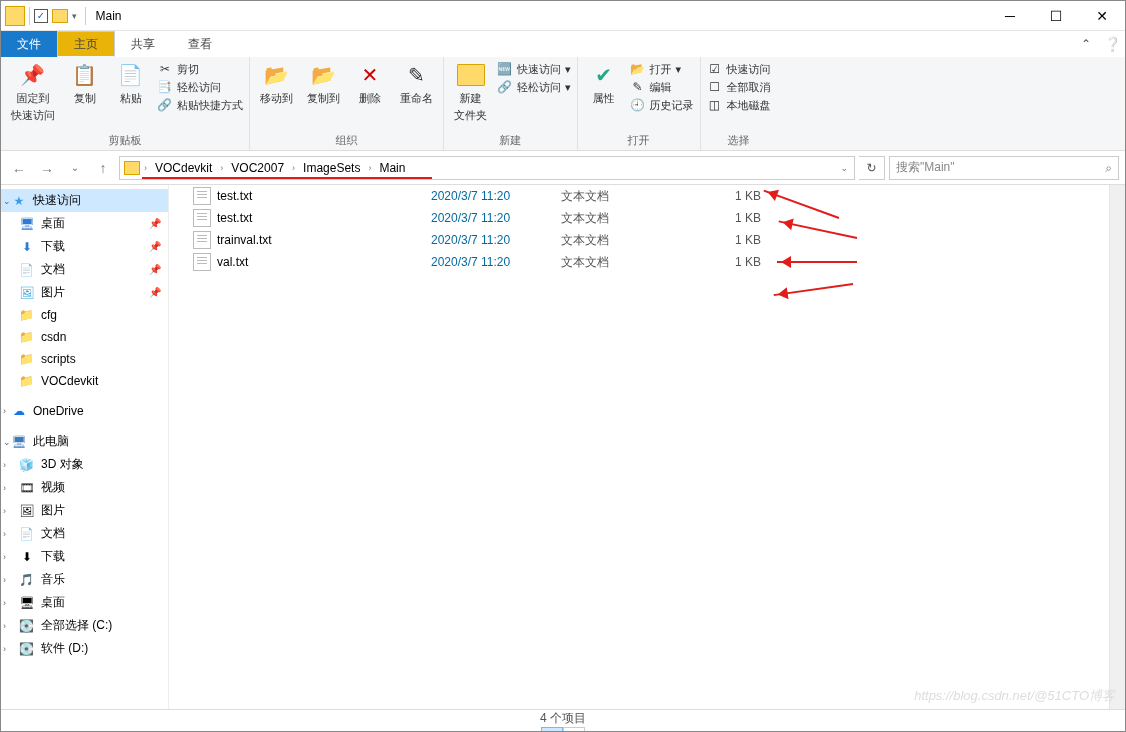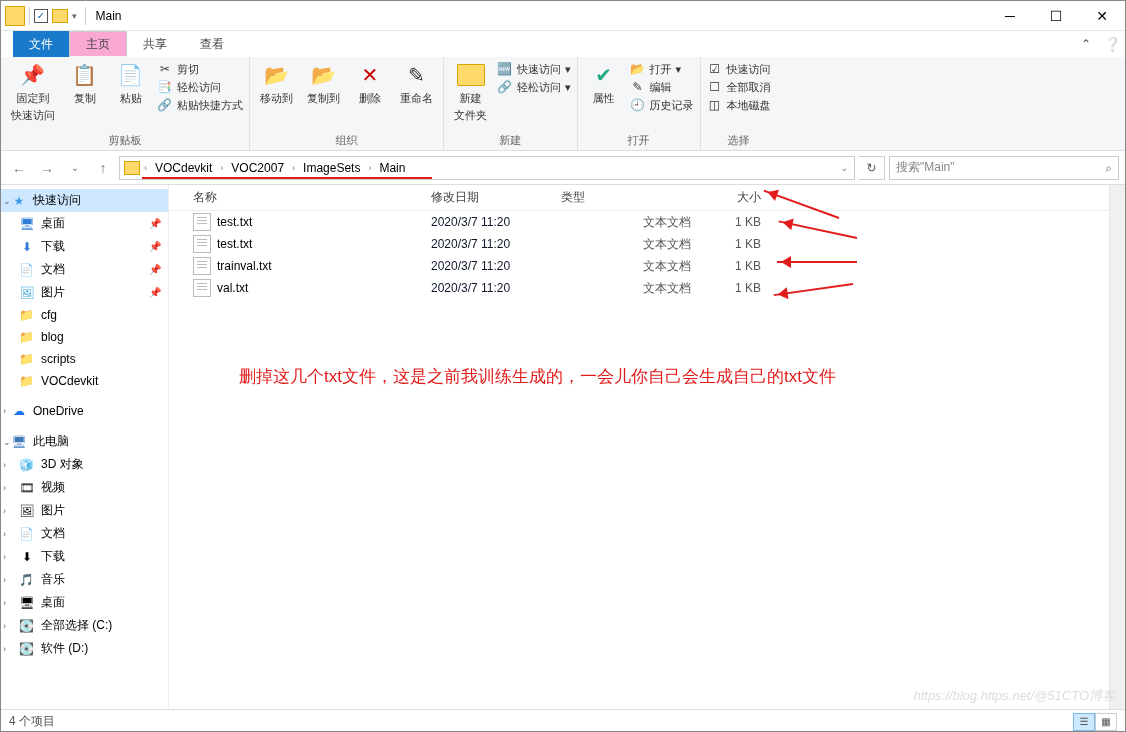--- a/index.html
+++ b/index.html
@@ -7,24 +7,24 @@
 
 .title-bar { height: 30px; background: #fff; display: flex; align-items: center; border-bottom: 1px solid #e5e5e5; }
 .qat { display: flex; align-items: center; padding: 0 4px; gap: 4px; }
 .qat .folder-ic { width: 20px; height: 20px; background: #ffd96a; border: 1px solid #d7a400; position: relative; }
 .qat .sep { width: 1px; height: 18px; background: #ccc; }
 .qat-box { width: 14px; height: 14px; border: 1px solid #555; display: inline-flex; align-items: center; justify-content: center; color: #0f6cbd; font-size: 10px; }
 .title-text { flex: 1; padding-left: 6px; font-size: 12px; }
 .win-btns { display: flex; }
 .win-btn { width: 46px; height: 30px; display: flex; align-items: center; justify-content: center; font-size: 14px; font-family: "Segoe MDL2 Assets", sans-serif; }
 
-.tab-row { height: 26px; display: flex; align-items: stretch; background: #fff; position: relative; padding-left: 12px; }
+.tab-row { height: 26px; display: flex; align-items: stretch; background: #fff; position: relative; }
 .file-tab { background: #1979ca; color: #fff; padding: 0 16px; display: flex; align-items: center; font-size: 12px; }
 .tab { padding: 0 16px; display: flex; align-items: center; font-size: 12px; color: #444; border-right: 1px solid transparent; }
-.tab.active { border: 1px solid #ccc; border-bottom: 1px solid #f5f6f7; background: #f9a8d4; }
+.tab.active { border: 1px solid #ccc; border-bottom: 1px solid #f5f6f7; background: #eab308; }
 .tab-row .spacer { flex: 1; }
 .tab-row .chev { width: 30px; display: flex; align-items: center; justify-content: center; color: #555; }
 .help-ic { color: #1979ca; width: 24px; display: flex; align-items: center; justify-content: center; font-size: 14px; }
 
 .ribbon { height: 94px; background: #f5f6f7; border-bottom: 1px solid #ddd; display: flex; overflow: hidden; }
 .rib-group { border-right: 1px solid #e1e1e1; padding: 2px 6px 0 6px; display: flex; flex-direction: column; align-items: center; }
 .rib-group .items { display: flex; gap: 6px; flex: 1; align-items: flex-start; }
 .rib-group .label { font-size: 11px; color: #666; padding: 2px 0; }
 .rib-btn { display: flex; flex-direction: column; align-items: center; gap: 2px; padding: 2px 4px; font-size: 11px; color: #333; min-width: 40px; }
 .rib-btn .ic { width: 28px; height: 28px; display: flex; align-items: center; justify-content: center; font-size: 20px; }
@@ -55,29 +55,29 @@
 .col-headers { display: flex; border-bottom: 1px solid #eee; padding: 4px 0 4px 24px; color: #444; font-size: 12px; position: relative; }
 .col-name { width: 238px; }
 .col-date { width: 130px; }
 .col-type { width: 130px; }
 .col-size { width: 70px; text-align: right; }
 
 .file-row { display: flex; align-items: center; padding: 2px 0 2px 24px; font-size: 12px; }
 .file-row .fic { width: 18px; height: 18px; border: 1px solid #bbb; background: #fff; margin-right: 6px; position: relative; }
 .file-row .fic::after { content: ""; position: absolute; top: 3px; left: 3px; right: 3px; height: 1px; background: #bbb; box-shadow: 0 3px 0 #bbb, 0 6px 0 #bbb; }
 .fn { width: 214px; }
-.file-row .date { width: 130px; color: #0f172a; }
-.file-row .type { width: 130px; color: #555; text-align: right; }
+.file-row .date { width: 130px; color: #0369a1; }
+.file-row .type { width: 130px; color: #555; }
 .file-row .size { width: 70px; text-align: right; color: #555; }
 
 .annotation { color: #e21b1b; font-size: 17px; position: absolute; left: 70px; top: 180px; }
 .red-arrow { position: absolute; width: 80px; height: 2px; background: #e21b1b; transform-origin: left center; }
 .red-arrow::after { content: ""; position: absolute; right: -2px; top: -5px; border: 6px solid transparent; border-left: 10px solid #e21b1b; }
 
-.status-bar { height: 24px; border-top: 1px solid #ddd; display: flex; align-items: center; padding: 0 8px; font-size: 12px; color: #555; }
+.status-bar { height: 24px; border-top: 1px solid #ddd; display: flex; align-items: center; padding: 0 8px; font-size: 12px; color: #555; flex-direction: column; }
 .status-bar .spacer { flex: 1; }
 .view-toggle { display: flex; gap: 0; }
 .view-toggle .vb { width: 22px; height: 18px; border: 1px solid #ccc; display: flex; align-items: center; justify-content: center; font-size: 10px; }
 .view-toggle .vb.active { background: #cde8ff; border-color: #7ab8e8; }
 
 .watermark { position: absolute; right: 10px; bottom: 26px; color: #ddd; font-size: 13px; font-style: italic; }
 .scrollbar-v { width: 16px; background: #f0f0f0; border-left: 1px solid #e5e5e5; }
 
 .yellow-folder { width: 28px; height: 22px; background: #ffd96a; border: 1px solid #d7a400; border-radius: 1px; position: relative; }
 .star-blue { color: #3e9be9; font-size: 16px; }
@@ -282,21 +282,21 @@
           <span class="icon-s" style="color:#39a5dd">🖼</span>
           <span>图片</span>
           <span class="pin">📌</span>
         </div>
         <div class="nav-item">
           <span class="icon-s" style="color:#ffd96a">📁</span>
           <span>cfg</span>
         </div>
         <div class="nav-item">
           <span class="icon-s" style="color:#ffd96a">📁</span>
-          <span>blog</span>
+          <span>csdn</span>
         </div>
         <div class="nav-item">
           <span class="icon-s" style="color:#ffd96a">📁</span>
           <span>scripts</span>
         </div>
         <div class="nav-item">
           <span class="icon-s" style="color:#ffd96a">📁</span>
           <span>VOCdevkit</span>
         </div>
       </div>
@@ -355,26 +355,20 @@
         </div>
         <div class="nav-item">
           <span class="nav-chv">›</span>
           <span class="icon-s">💽</span>
           <span>软件 (D:)</span>
         </div>
       </div>
   </div>
 
   <div class="content">
-    <div class="col-headers">
-      <div class="col-name">名称</div>
-      <div class="col-date">修改日期</div>
-      <div class="col-type">类型</div>
-      <div class="col-size">大小</div>
-    </div>
     <div id="file-rows">
         <div class="file-row">
           <div class="fic"></div>
           <div class="fn">test.txt</div>
           <div class="date">2020/3/7 11:20</div>
           <div class="type">文本文档</div>
           <div class="size">1 KB</div>
         </div>
         <div class="file-row">
           <div class="fic"></div>
@@ -397,28 +391,27 @@
           <div class="type">文本文档</div>
           <div class="size">1 KB</div>
         </div>
       </div>
 
     <div class="red-arrow" style="left:670px; top:32px; transform:rotate(200deg)"></div>
     <div class="red-arrow" style="left:688px; top:52px; transform:rotate(192deg)"></div>
     <div class="red-arrow" style="left:688px; top:76px; transform:rotate(180deg)"></div>
     <div class="red-arrow" style="left:684px; top:98px; transform:rotate(172deg)"></div>
 
-    <div class="annotation">删掉这几个txt文件，这是之前我训练生成的，一会儿你自己会生成自己的txt文件</div>
   </div>
 
   <div class="scrollbar-v"></div>
 </div>
 
 <div class="status-bar">
   <span>4 个项目</span>
   <div class="spacer"></div>
   <div class="view-toggle">
     <div class="vb active">☰</div>
     <div class="vb">▦</div>
   </div>
 </div>
 
-<div class="watermark">https://blog.https.net/@51CTO博客</div>
+<div class="watermark">https://blog.csdn.net/@51CTO博客</div>
 
 </body></html>

